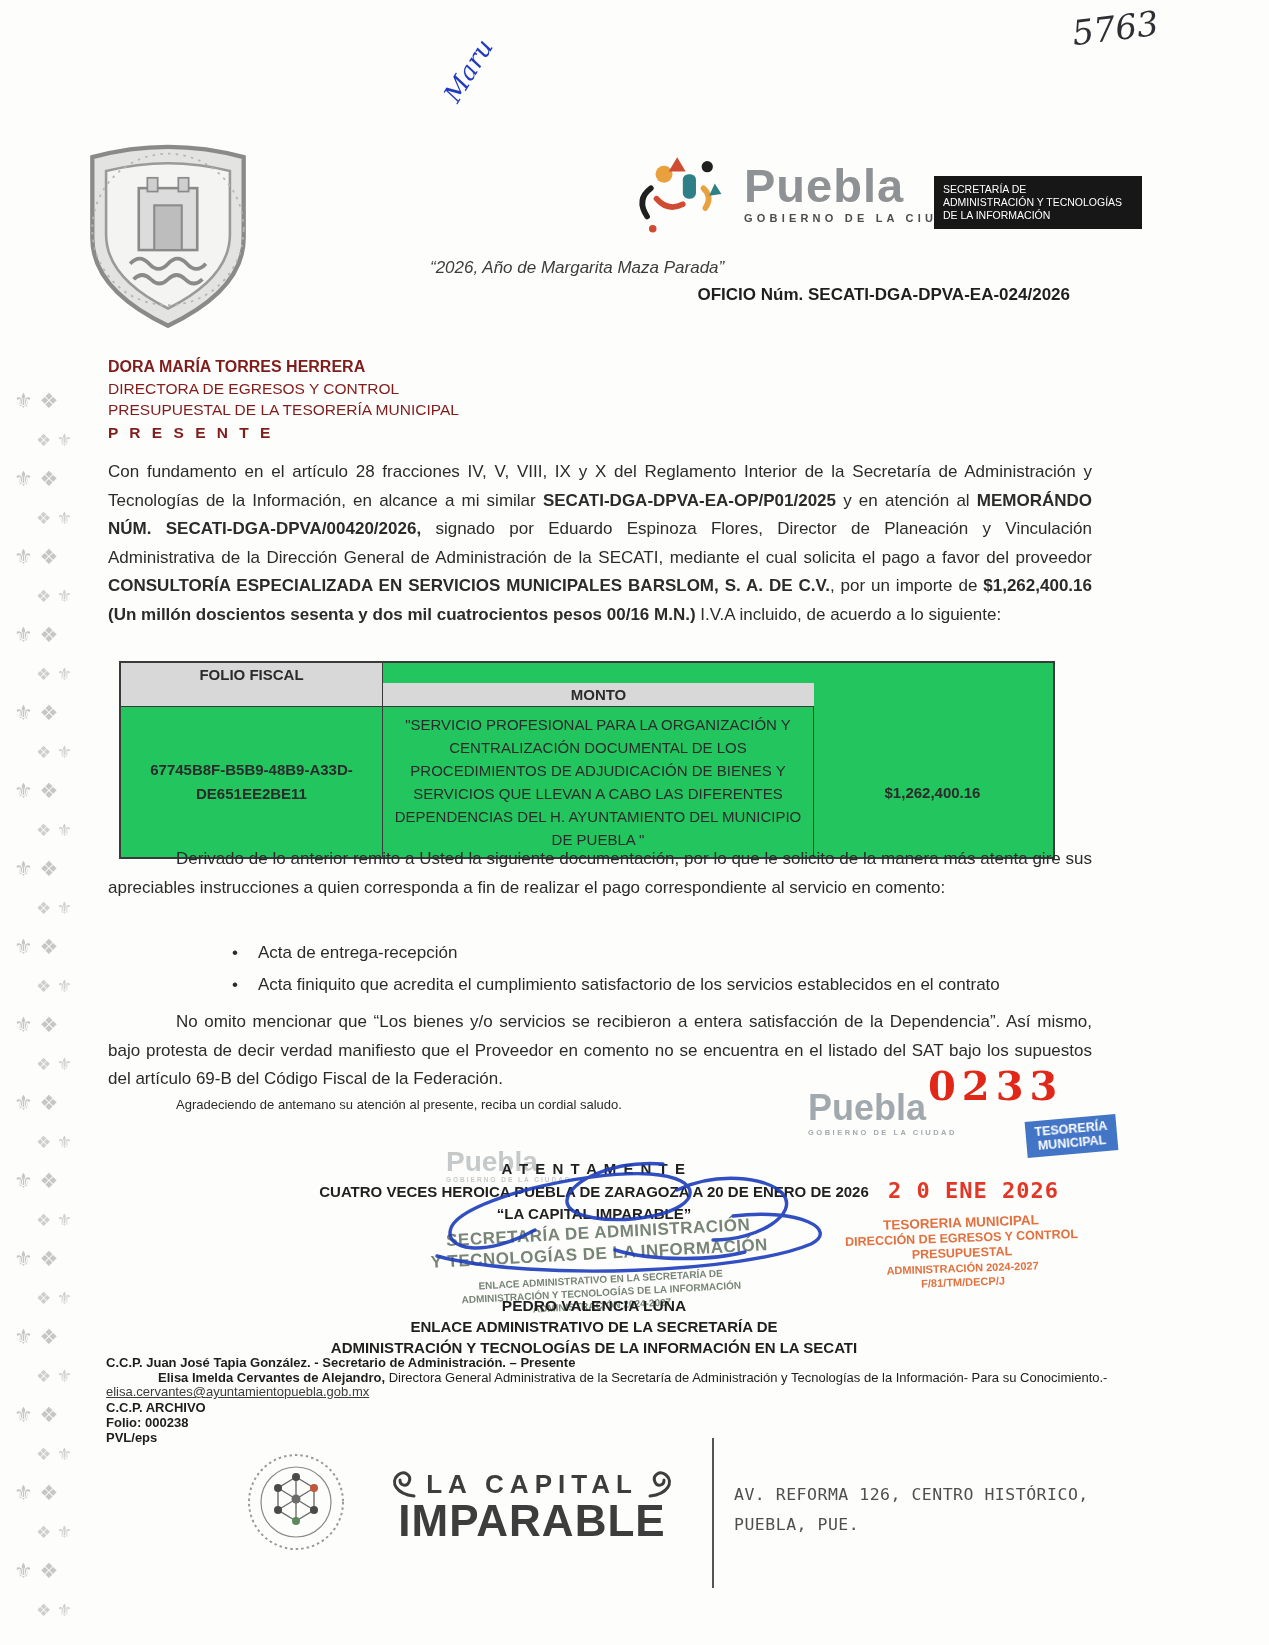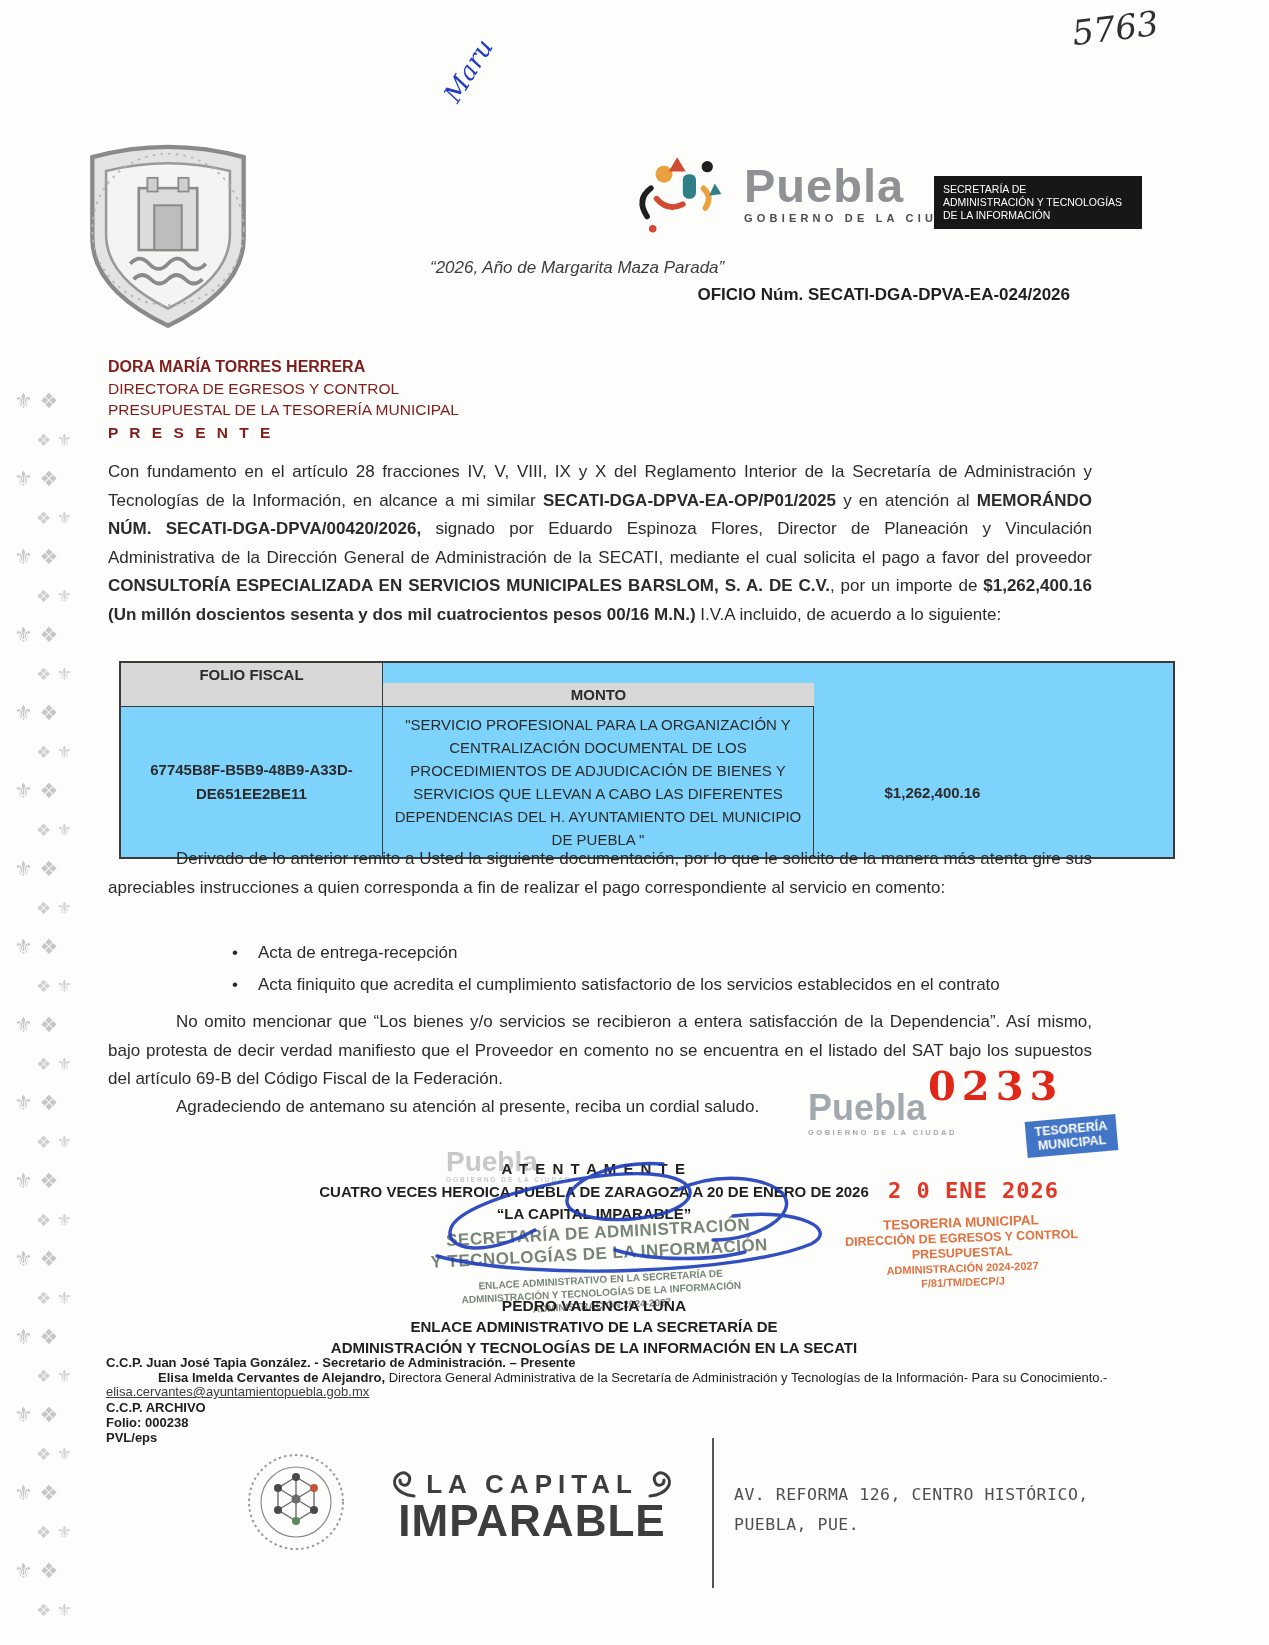--- a/index.html
+++ b/index.html
@@ -40,24 +40,24 @@
 
   .addressee { left:108px; top:356px; font-size:15.5px; line-height:21.5px; color:#7f1d1d; }
   .addressee .name { font-weight:bold; font-size:16px; }
   .addressee .present { font-weight:bold; letter-spacing:3.5px; margin-top:1px; }
 
   .para { left:108px; width:984px; font-size:17px; line-height:28.6px;
           text-align:justify; color:#2b2b2b; }
   .p1 { top:458px; }
   .p2 { top:845px; text-indent:68px; }
   .p3 { top:1008px; text-indent:68px; }
-  .p4 { left:176px; top:1097px; font-size:17px; }
-
-  
-  .doc-table { left:119px; top:661px; width:1056px; border:2px solid #3a3a3a; background:#7dd3fc; }
+  .p4 { left:176px; top:1097px; font-size:13px; }
+
+  
+  .doc-table { left:119px; top:661px; width:936px; border:2px solid #3a3a3a; background:#22c55e; }
   .t-head, .t-row { display:grid; grid-template-columns:262px 431px 237px; }
   .t-head > div { background:#d8d8d8; border-right:1.5px solid #3a3a3a; border-bottom:1.5px solid #3a3a3a;
                   text-align:center; font-weight:bold; font-size:15px; padding:3px 2px; }
   .t-head > div:last-child, .t-row > div:last-child { border-right:none;margin-top:20px; }
   .t-row > div { border-right:1.5px solid #3a3a3a; font-size:15px; text-align:center;
                  display:flex; align-items:center; justify-content:center; }
   .cell-folio { font-weight:bold; padding:6px 28px; line-height:24px; }
   .cell-concepto { padding:6px 8px; line-height:23px; }
   .cell-monto { font-weight:bold; }
 

